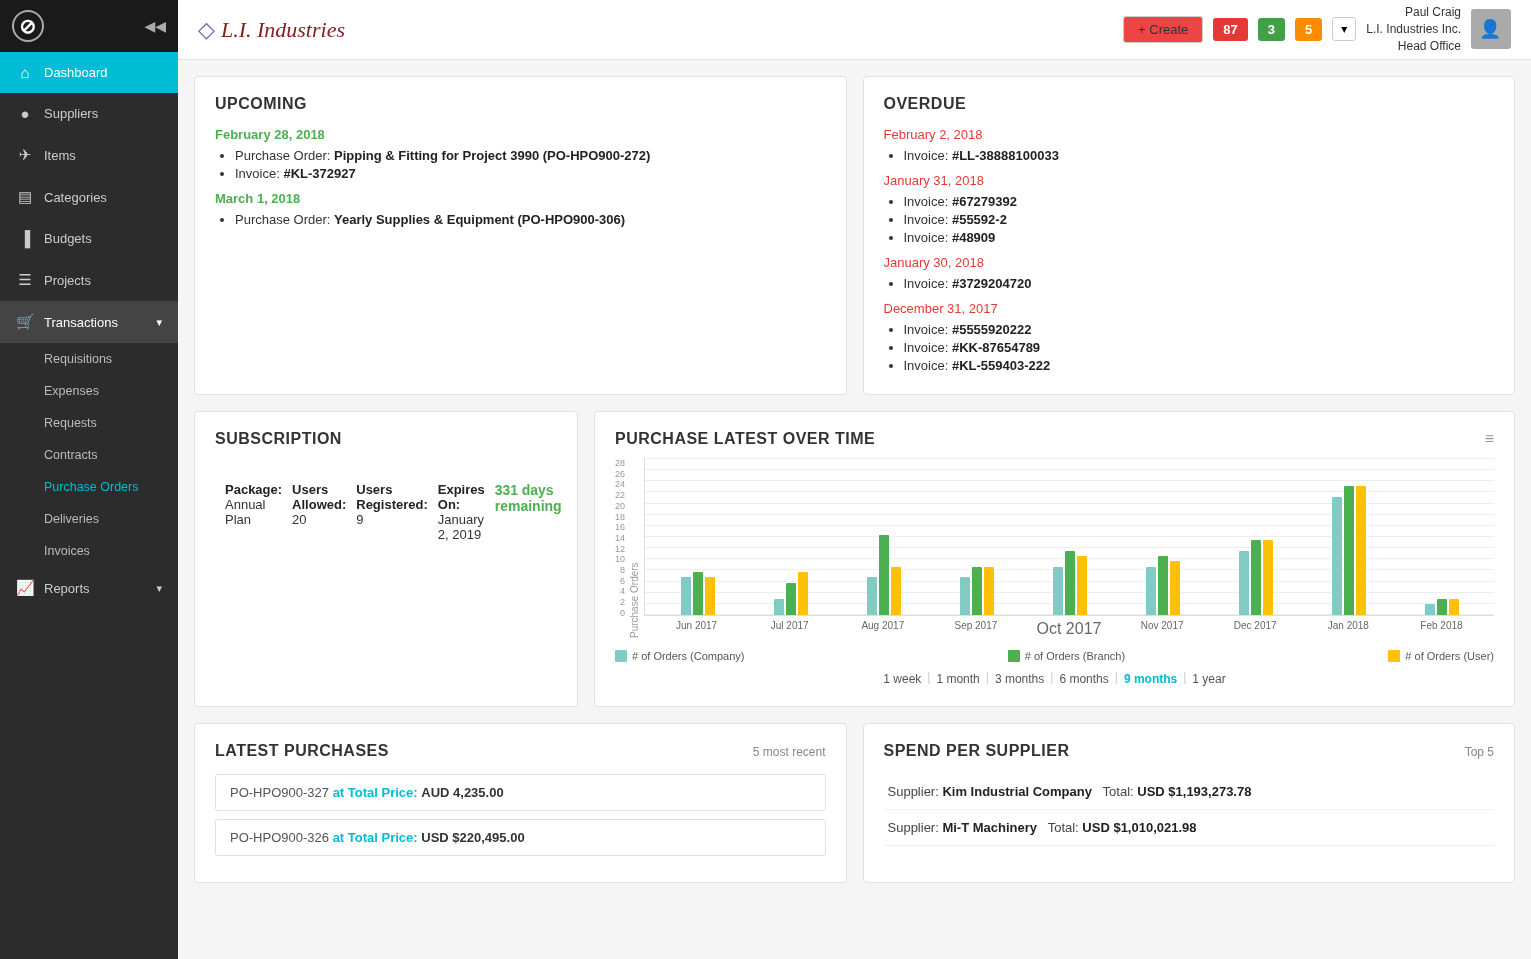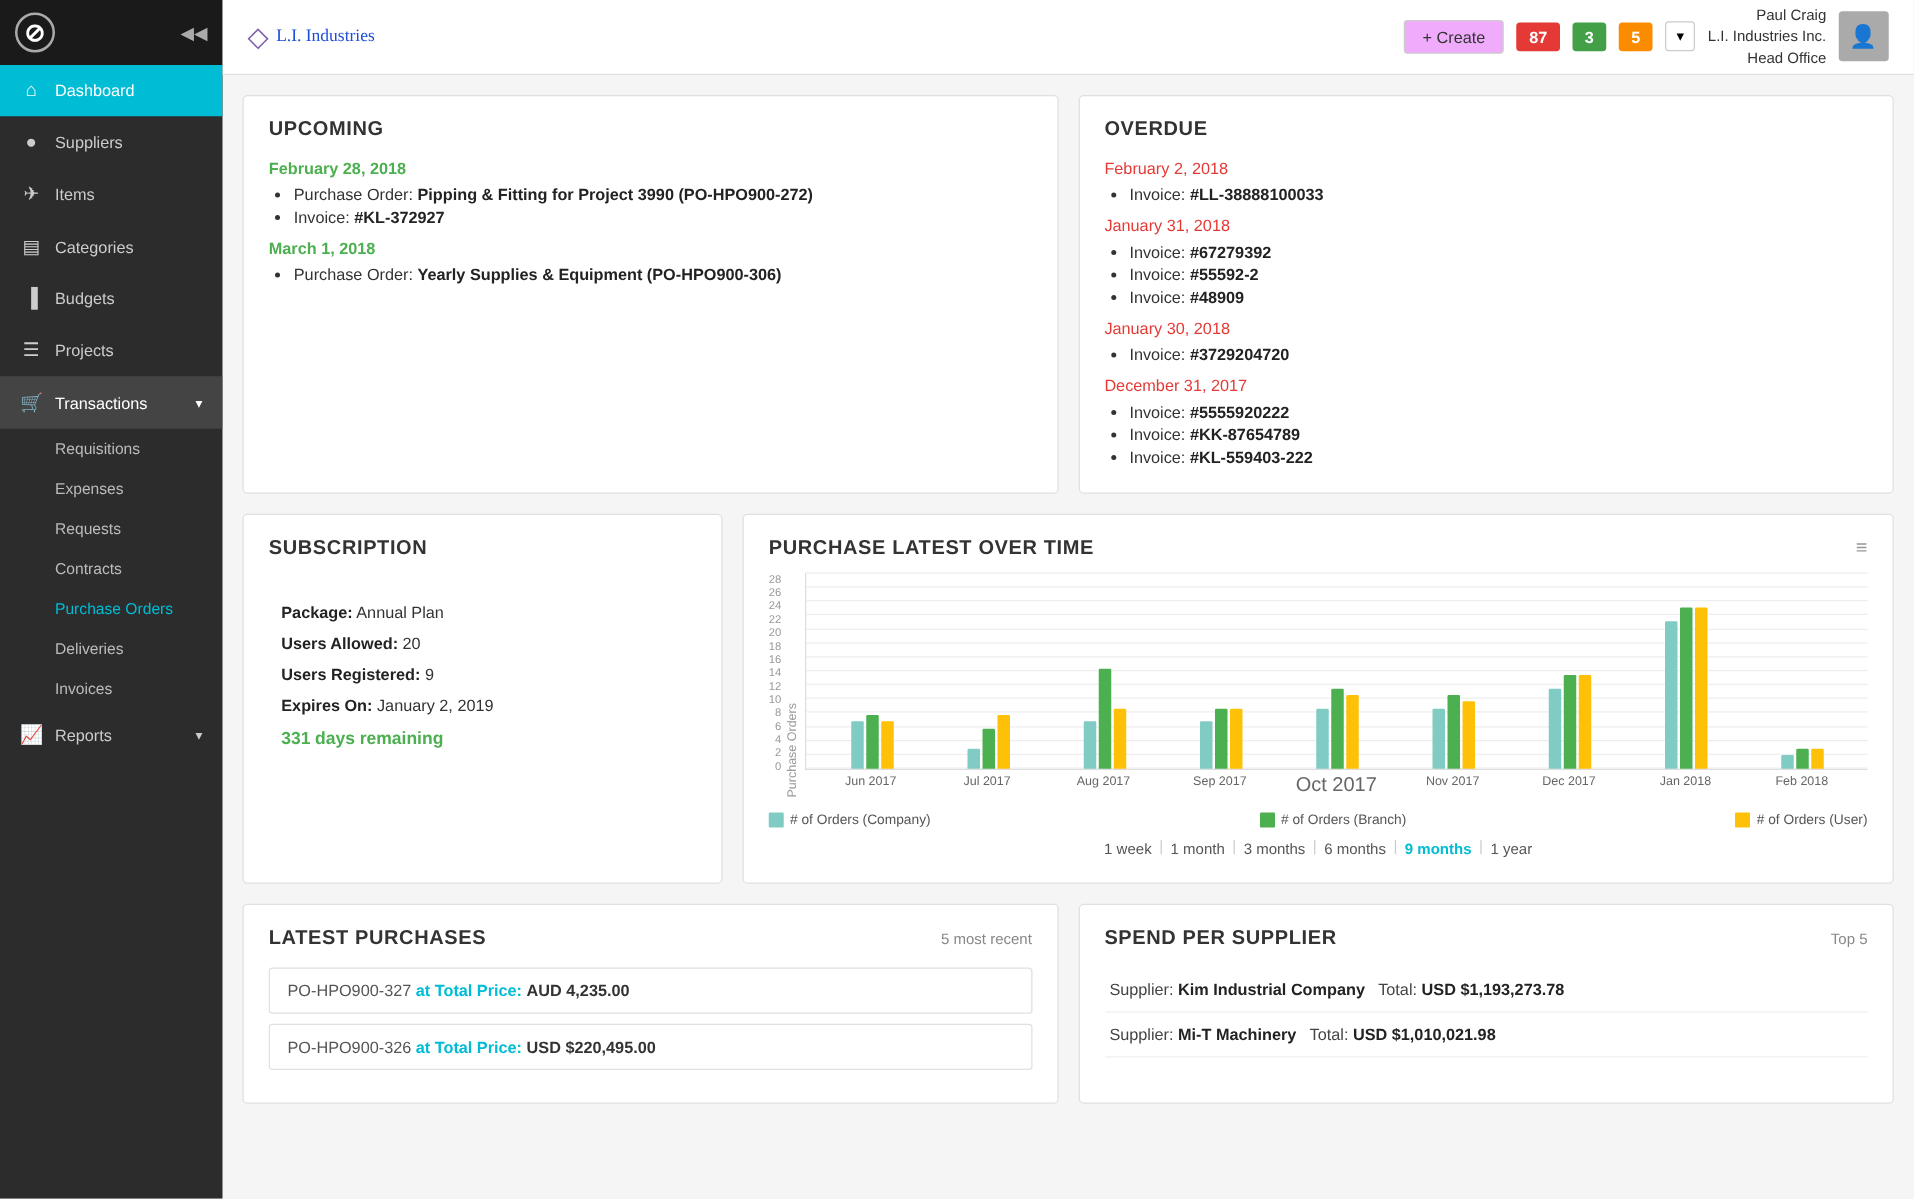--- a/index.html
+++ b/index.html
@@ -85,29 +85,29 @@
       height: 60px;
       flex-shrink: 0;
     }
     #logo-area {
       display: flex;
       align-items: center;
       gap: 6px;
       margin-right: auto;
     }
     .logo-diamond { font-size: 22px; color: #7b5ea7; }
-    .logo-text { font-family: cursive; font-size: 14px; color: #1d4ed8; }
+    .logo-text { font-family: cursive; font-size: 22px; color: #7f1d1d; font-style: italic; }
     .topbar-actions {
       display: flex;
       align-items: center;
       gap: 10px;
     }
     .btn-create {
       border: 1px solid #ccc;
-      background: #f0abfc;
+      background: #ef4444;
       padding: 5px 14px;
       border-radius: 3px;
       cursor: pointer;
       font-size: 13px;
       color: #333;
     }
     .badge {
       padding: 4px 10px;
       border-radius: 3px;
       color: #fff;
@@ -178,21 +178,21 @@
     .date-header-red:first-child { margin-top: 0; }
 
     ul.event-list { list-style: disc; padding-left: 20px; }
     ul.event-list li { margin-bottom: 3px; color: #333; font-size: 13px; }
     ul.event-list li b { color: #222; }
 
     
     .subscription-card { width: 384px; flex-shrink: 0; }
     .subscription-inner {
       display: flex;
-      flex-direction: column;
+      flex-direction: row;
       gap: 10px;
       padding: 20px 10px;
     }
     .subscription-inner p { font-size: 13px; color: #333; }
     .subscription-inner p b { color: #222; }
     .days-remaining { color: #4caf50; font-weight: bold; font-size: 14px; }
 
     
     .chart-card { flex: 1; }
     .grid-line {

